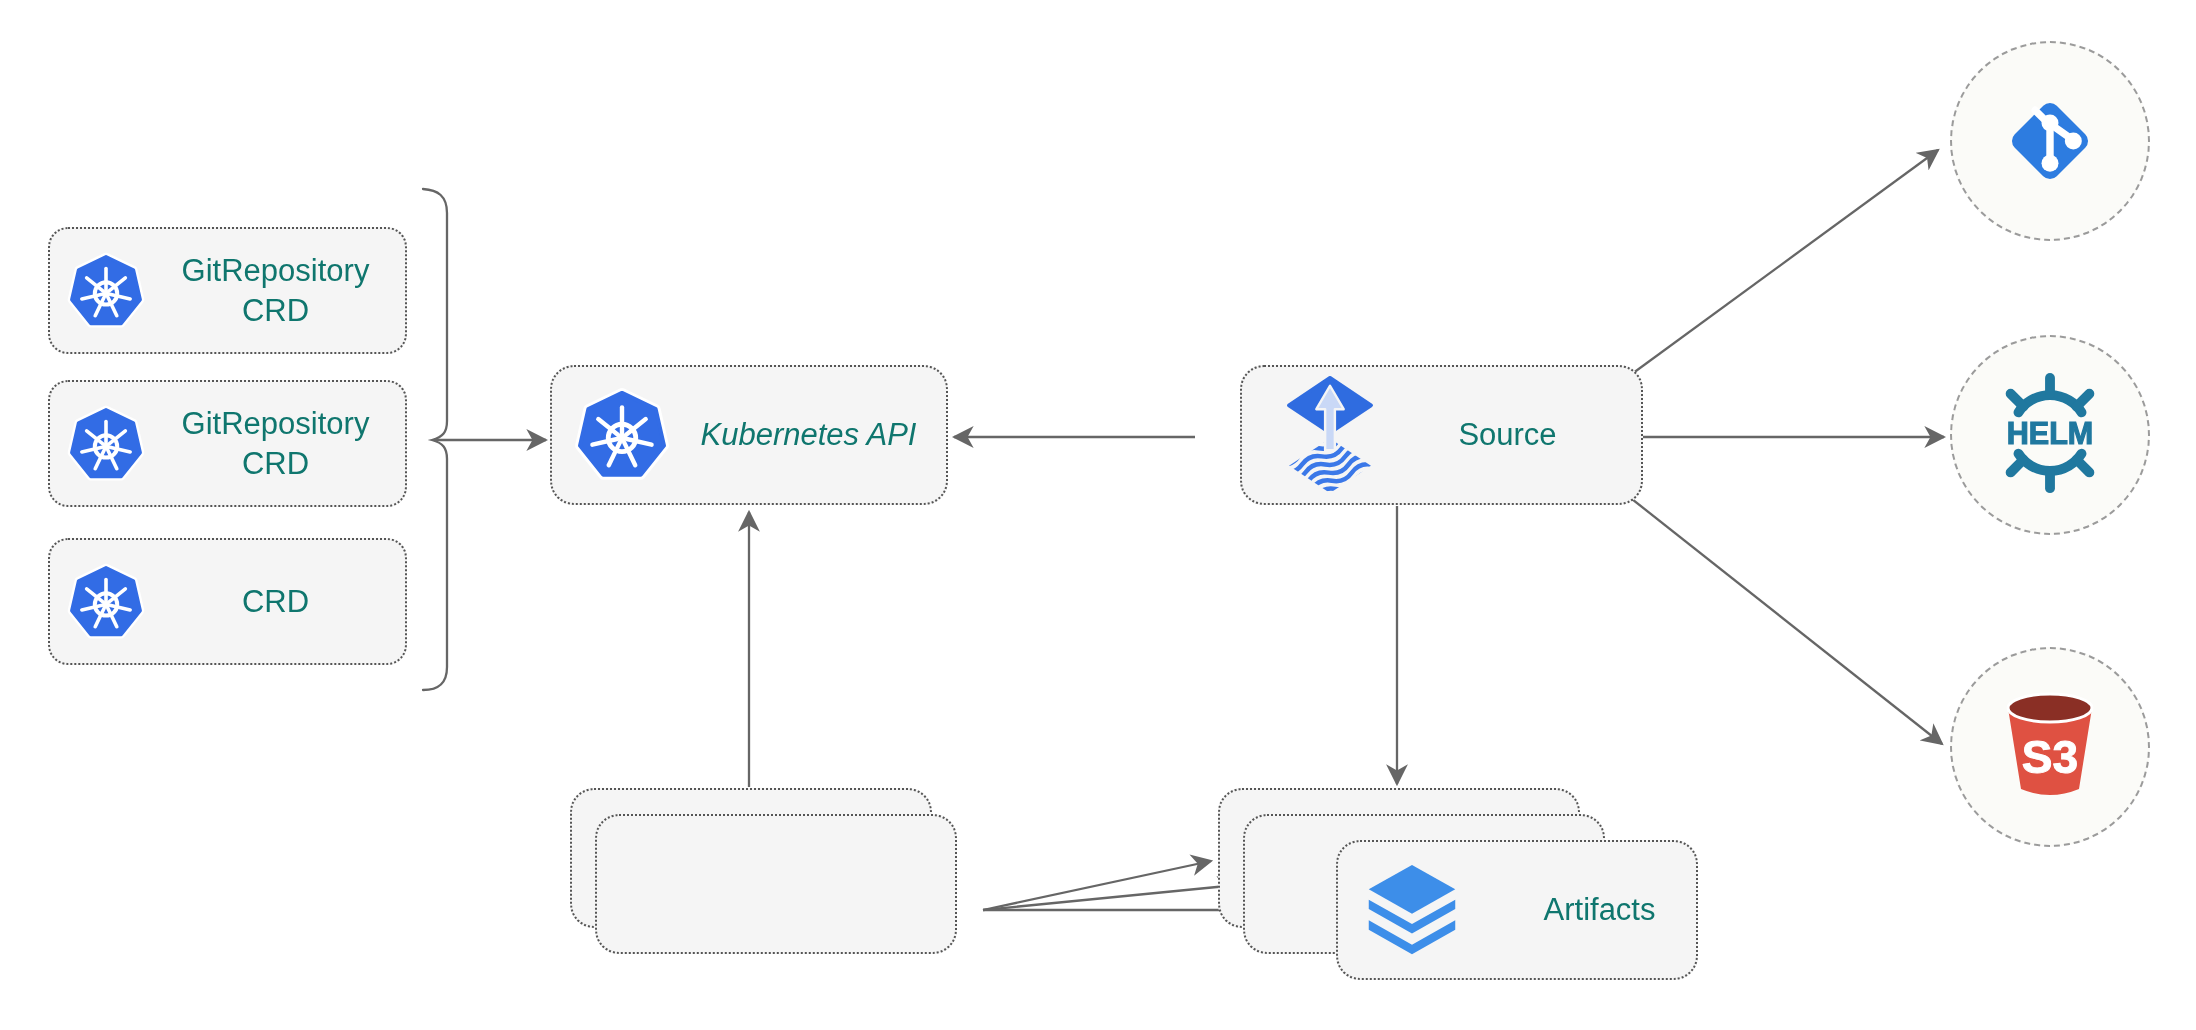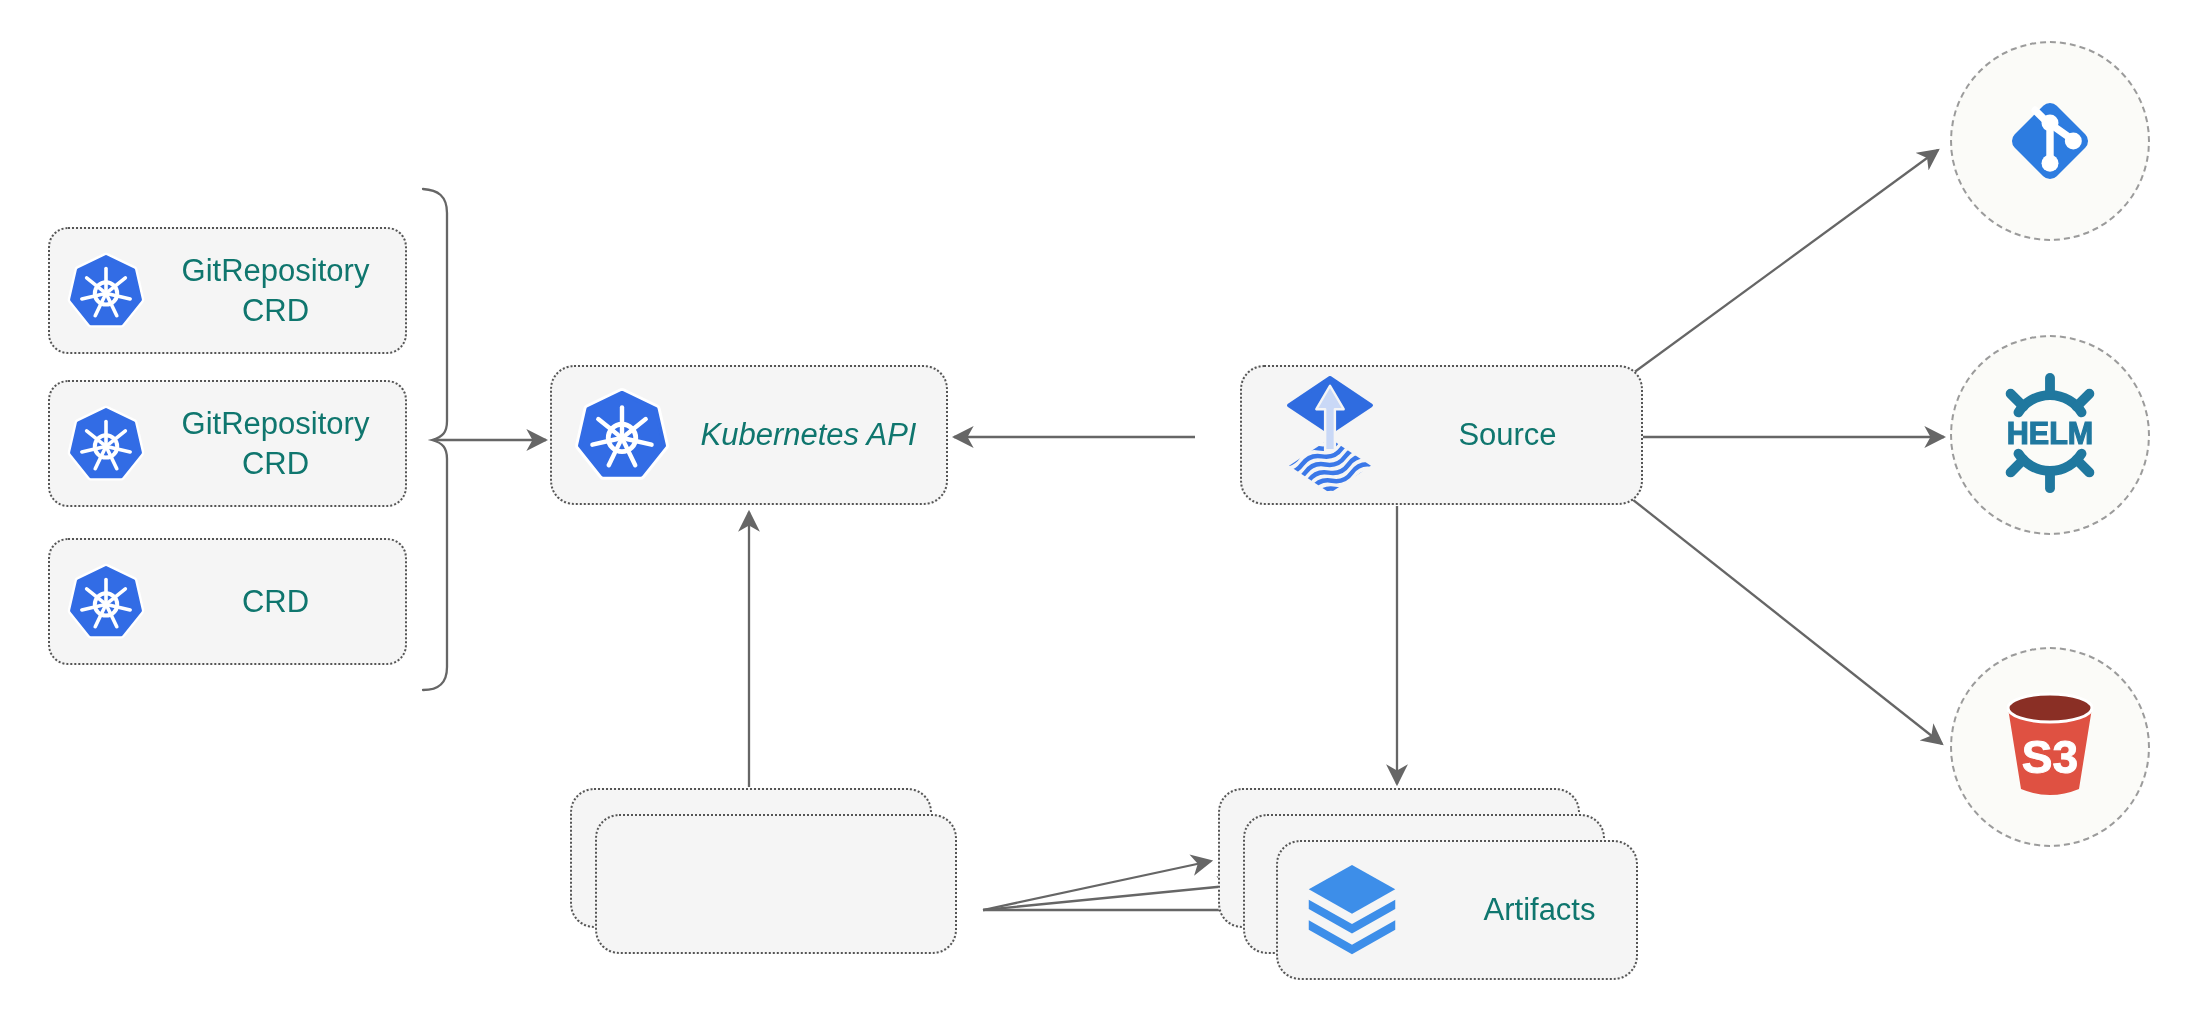--- a/index.html
+++ b/index.html
@@ -175,21 +175,21 @@
     <div class="lbl">
       <span class="ln">Source</span>
     </div>
   </div>
 
   <div class="stackbox" style="left:570px;top:788px;width:362px;height:140px;"></div>
   <div class="stackbox" style="left:595px;top:814px;width:362px;height:140px;"></div>
 
   <div class="stackbox" style="left:1218px;top:788px;width:362px;height:140px;"></div>
   <div class="stackbox" style="left:1243px;top:814px;width:362px;height:140px;"></div>
-  <div class="node" style="left:1276px;top:840px;width:362px;height:140px;gap:43px;">
+  <div class="node" style="left:1336px;top:840px;width:362px;height:140px;gap:43px;">
     <svg class="icon" width="96" height="94" style="margin-left:26px;">
         <use href="#sym-layers"></use>
       </svg>
     <div class="lbl">
       <span>Artifacts</span>
     </div>
   </div>
 
   <div class="circle" style="left:1950px;top:41px;">
     <svg width="106" height="106">

